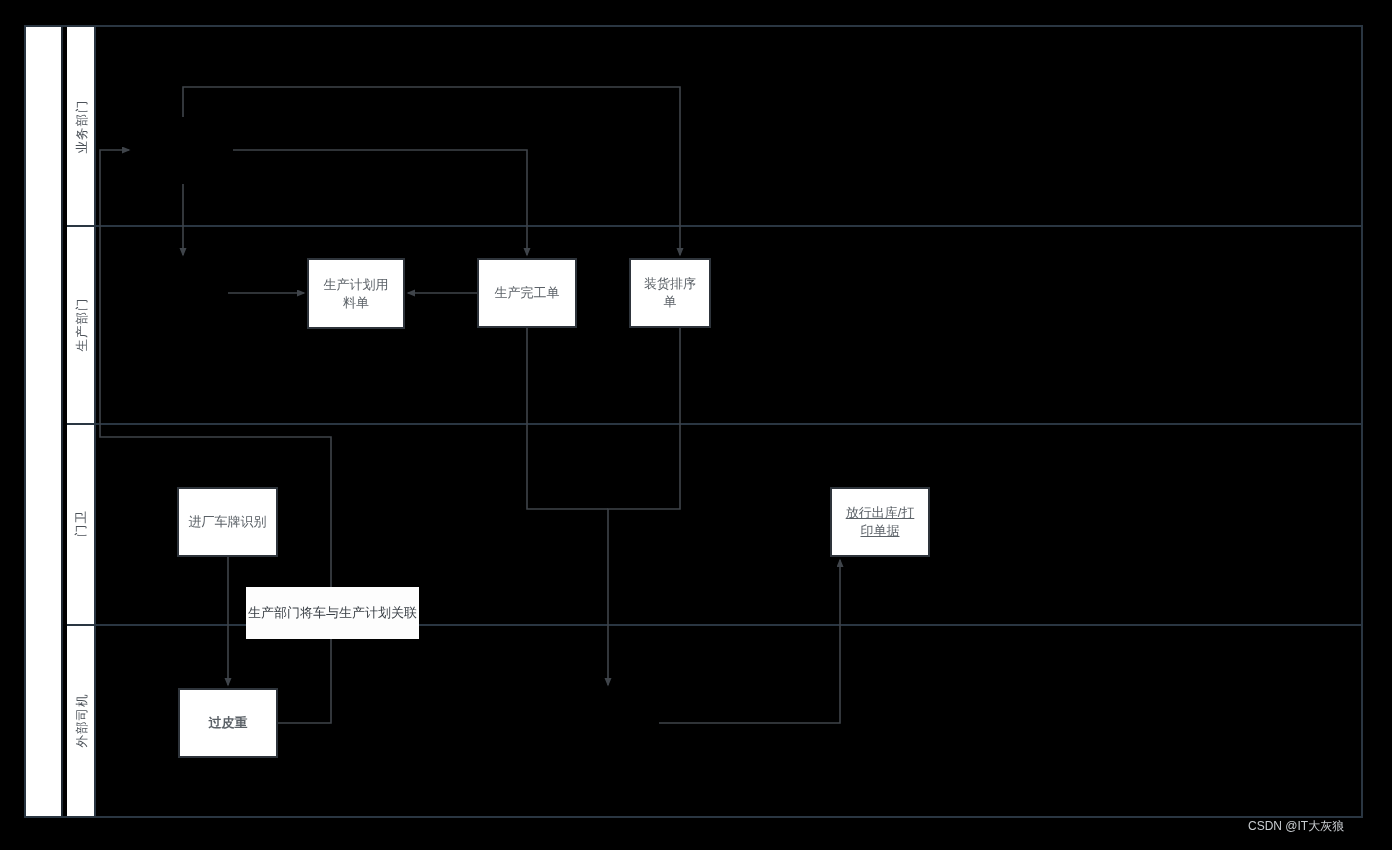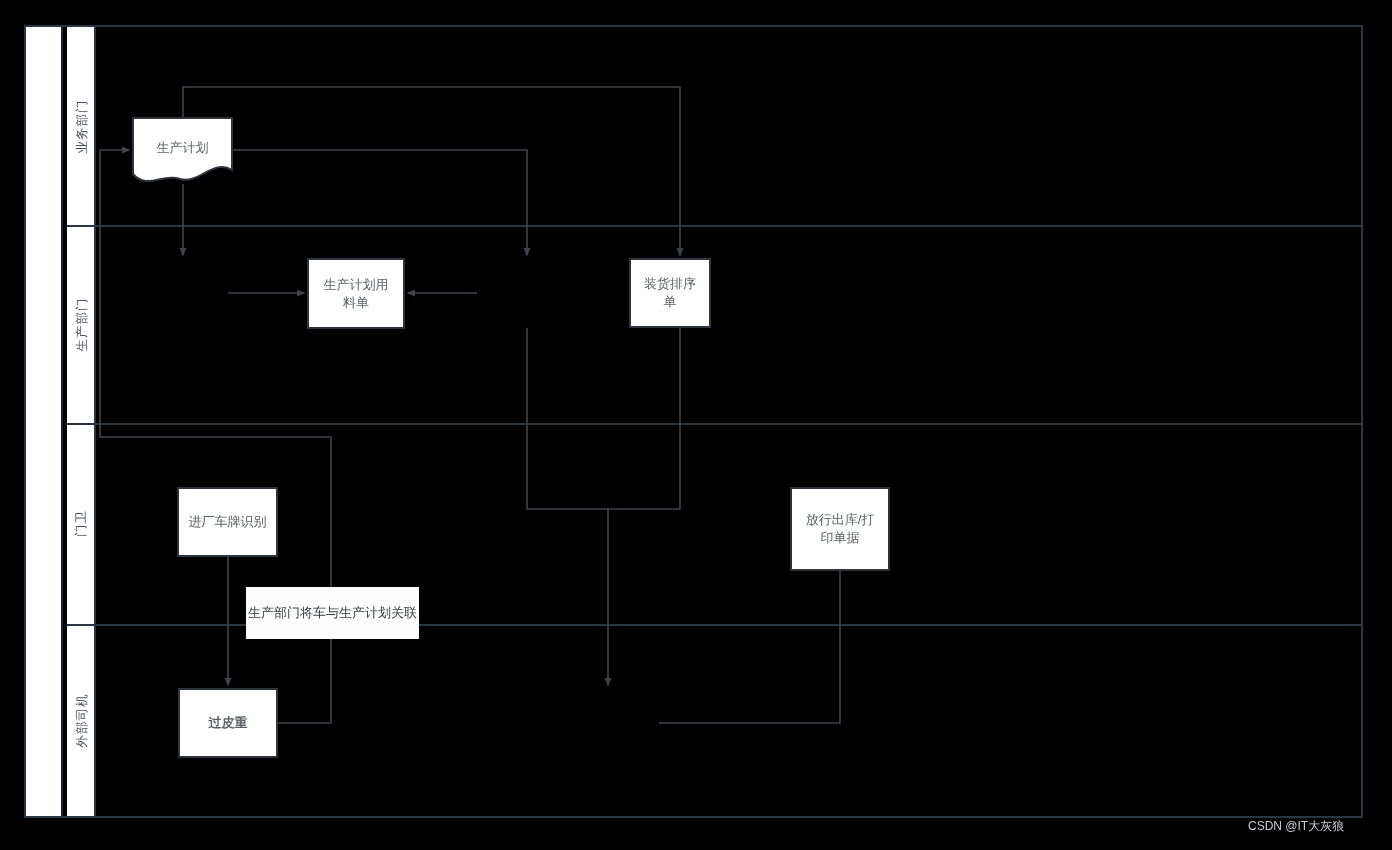--- a/index.html
+++ b/index.html
@@ -88,44 +88,39 @@
       <polyline points="680,328 680,509 608,509 608,685" marker-end="url(#arr)"></polyline>
 
       <polyline points="228,557 228,685" marker-end="url(#arr)"></polyline>
 
       <polyline points="278,723 331,723 331,437 100,437 100,150 129,150" marker-end="url(#arr)"></polyline>
 
       <polyline points="659,723 840,723 840,560" marker-end="url(#arr)"></polyline>
     </g>
   </svg>
 
-  <div class="node" style="left:132px;top:117px;width:101px;height:73px;">
-    <div class="shape-svg-wrap">
-      <svg viewBox="0 0 101 73" preserveAspectRatio="none">
-        <path d="M1,1 L100,1 L100,53 C82,41 66,68 48,62 C30,56 15,73 1,57 Z" fill="#ffffff" stroke="#2e343b" stroke-width="2"></path>
-      </svg>
-    </div>
-    <span class="overlay-label doc-label">生产计划</span>
-  </div>
 
 
   <div class="node proc" style="left:307px;top:258px;width:98px;height:71px;">
     <span>生产计划用料单</span>
   </div>
 
+  <div class="node proc" style="left:477px;top:258px;width:100px;height:70px;">
+    <span>生产完工单</span>
+  </div>
 
   <div class="node proc" style="left:629px;top:258px;width:82px;height:70px;">
     <span>装货排序单</span>
   </div>
 
   <div class="node proc" style="left:177px;top:487px;width:101px;height:70px;">
     <span>进厂车牌识别</span>
   </div>
 
-  <div class="node proc" style="left:790px;top:487px;width:100px;height:84px;">
+  <div class="node proc" style="left:830px;top:487px;width:100px;height:70px;text-decoration:underline;">
     <span>放行出库/打印单据</span>
   </div>
 
   <div class="node proc" style="left:178px;top:688px;width:100px;height:70px;font-weight:bold;">
     <span>过皮重</span>
   </div>
 
 
   <div class="edge-label">生产部门将车与生产计划关联</div>
 

